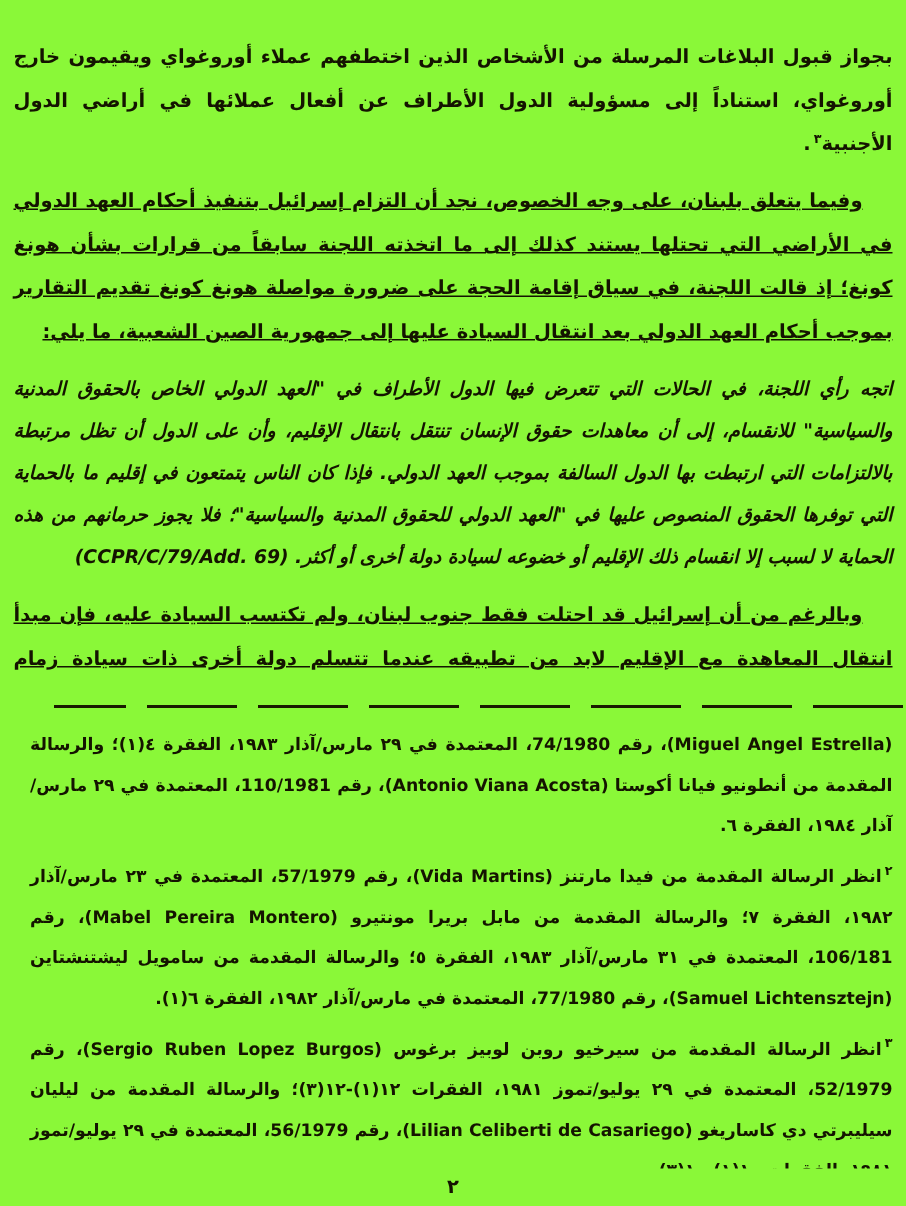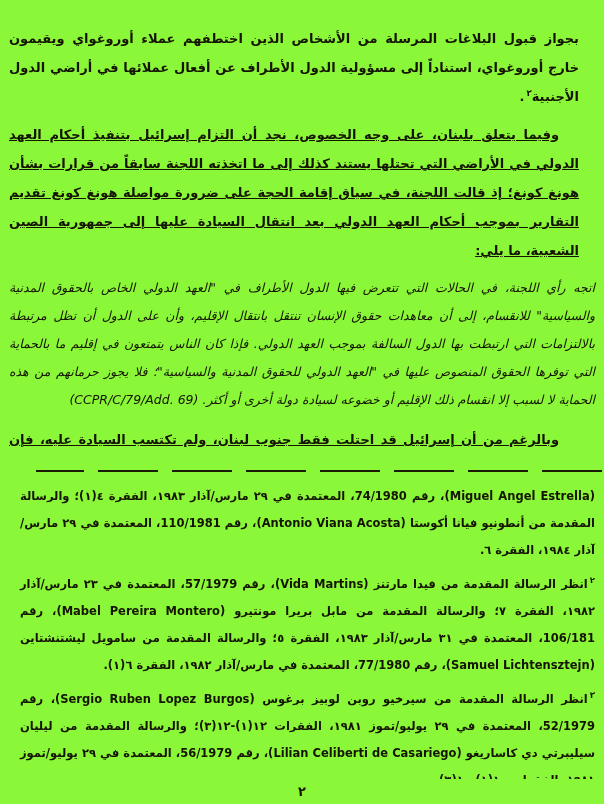--- a/index.html
+++ b/index.html
@@ -20,32 +20,32 @@
     direction: rtl;
     color: #141400;
     overflow: hidden;
   }
   .content {
     padding: 24px 9px 0 9px;
     height: 433px;
     overflow: hidden;
   }
   p.body {
-    margin: 0 16px 9px 0;
+    margin: 0 0 9px 0;
     font-size: 13px;
     font-weight: 700;
     line-height: 29px;
     text-align: justify;
   }
   p.indent { text-indent: 20px; text-decoration: underline; }
   blockquote.quote {
     margin: 2px 0 11px 0;
     padding: 0;
     font-size: 12.5px;
-    font-weight: 400;
+    font-weight: 700;
     font-style: italic;
     line-height: 28px;
     text-align: justify;
   }
   sup.fnref {
     font-size: 8.5px;
     font-weight: 700;
     line-height: 0;
     margin-inline-end: 2px;
   }

